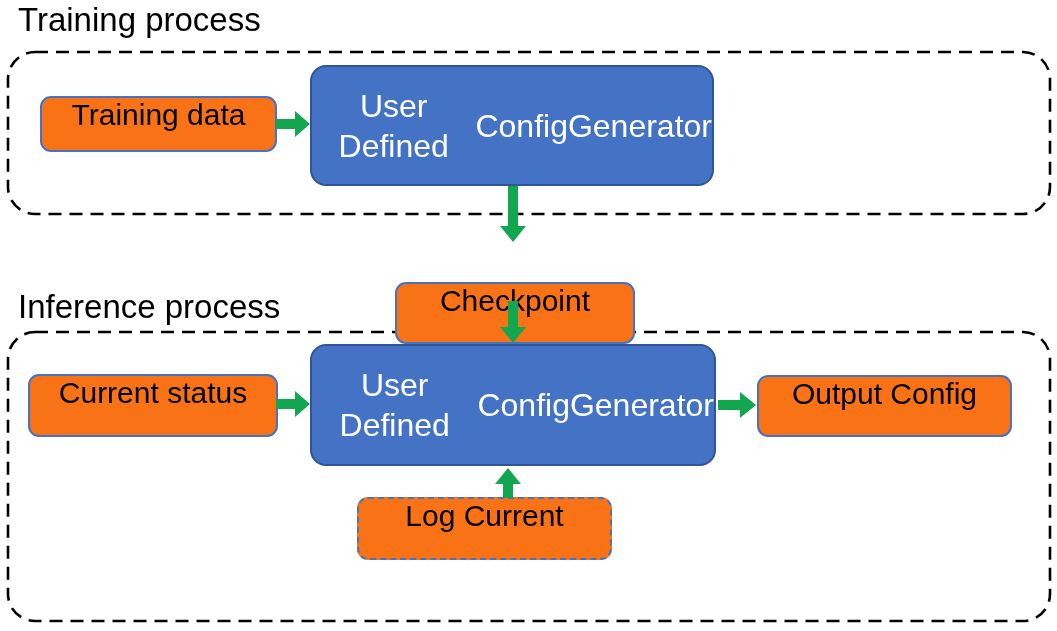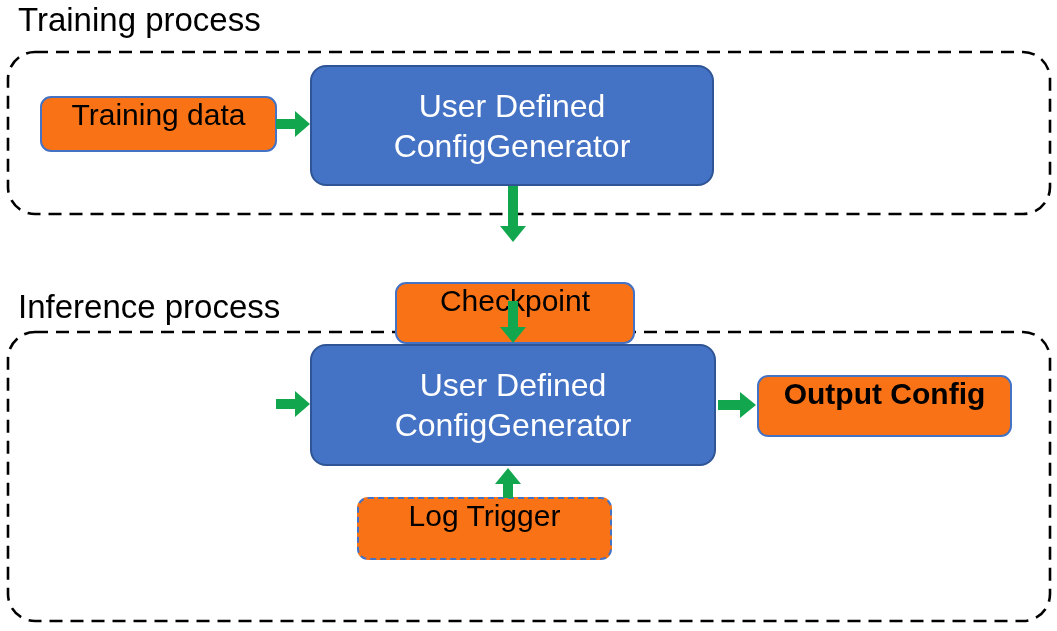--- a/index.html
+++ b/index.html
@@ -24,21 +24,21 @@
     background:#f97316;
     border:2px solid var(--outline-blue, #4472C4);
     border-radius:11px;
     font-size:30px;
     color:var(--text-black, #000000);
     z-index:2;
     white-space:nowrap;
   }
   .gen-box {
     position:absolute;
-    display:flex; flex-direction:column; align-items:center; justify-content:center;
+    display:flex; flex-direction:row; align-items:center; justify-content:center;
     background:var(--box-fill, #4472C4);
     border:2px solid var(--box-edge, #2F5597);
     border-radius:16px;
     color:#ffffff;
     font-size:32px;
     line-height:40px;
     z-index:2;
     text-align:center;
   }
   .trigger {
@@ -89,40 +89,43 @@
   </svg>
 
   <div class="node" style="left:395px; top:243px; width:236px; height:58px;margin-top:39px;">
     <span>Checkpoint</span>
   </div>
 
   <svg class="arrow" style="left:500px; top:301px;" width="26" height="42" viewBox="0 0 26 42">
     <polygon points="8,0 18,0 18,26 26,26 13,42 0,26 8,26"></polygon>
   </svg>
 
+  <div class="node" style="left:28px; top:374px; width:246px; height:59px;">
+    <span>Current status</span>
+  </div>
 
   <svg class="arrow" style="left:276px; top:391px;" width="34" height="26" viewBox="0 0 34 26">
     <polygon points="0,8 19,8 19,0 34,13 19,26 19,18 0,18"></polygon>
   </svg>
 
   <div class="gen-box" style="left:310px; top:344px; width:402px; height:118px;">
     <span>User Defined</span>
     <span>ConfigGenerator</span>
   </div>
 
   <svg class="arrow" style="left:718px; top:392px;" width="38" height="26" viewBox="0 0 38 26">
     <polygon points="0,8 22,8 22,0 38,13 22,26 22,18 0,18"></polygon>
   </svg>
 
-  <div class="node" style="left:757px; top:375px; width:251px; height:58px;font-weight:bold;">
+  <div class="node" style="left:757px; top:375px; width:251px; height:58px;">
     <span>Output Config</span>
   </div>
 
   <svg class="arrow" style="left:495px; top:468px;" width="26" height="30" viewBox="0 0 26 30">
     <polygon points="13,0 26,16 18,16 18,30 8,30 8,16 0,16"></polygon>
   </svg>
 
   <div class="node trigger" style="left:357px; top:497px; width:251px; height:59px; z-index:3;">
-    <span>Log Trigger</span>
+    <span>Log Current</span>
   </div>
 
 
 </div>
 
 </body></html>

